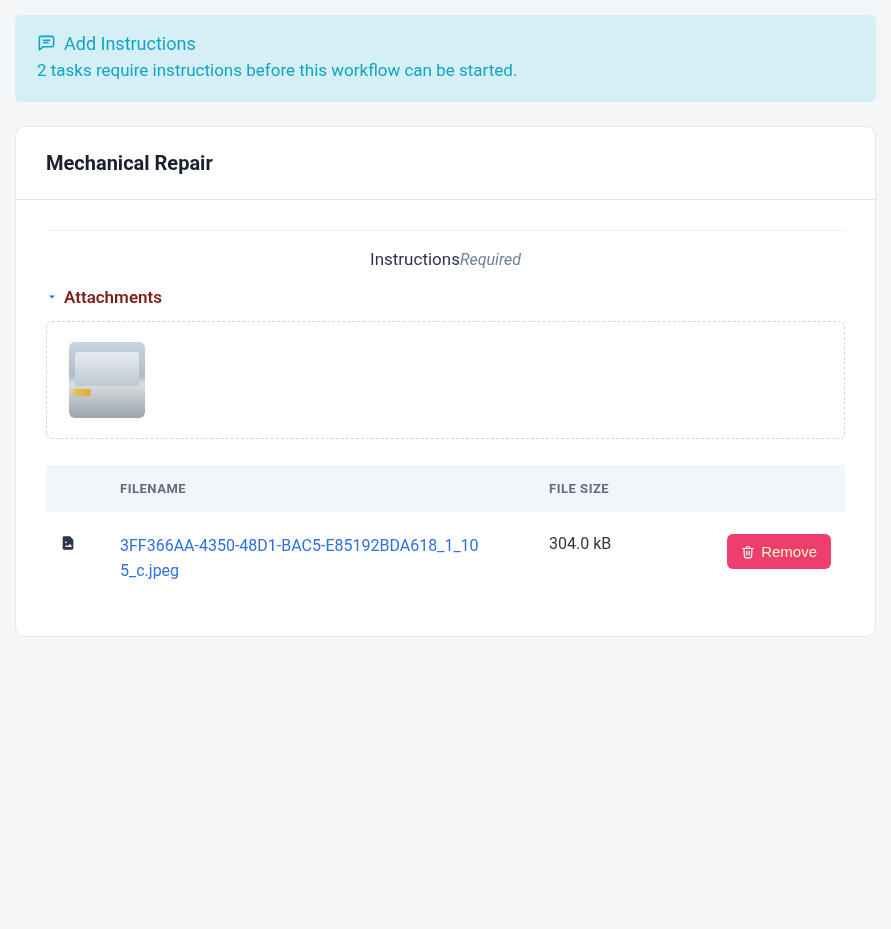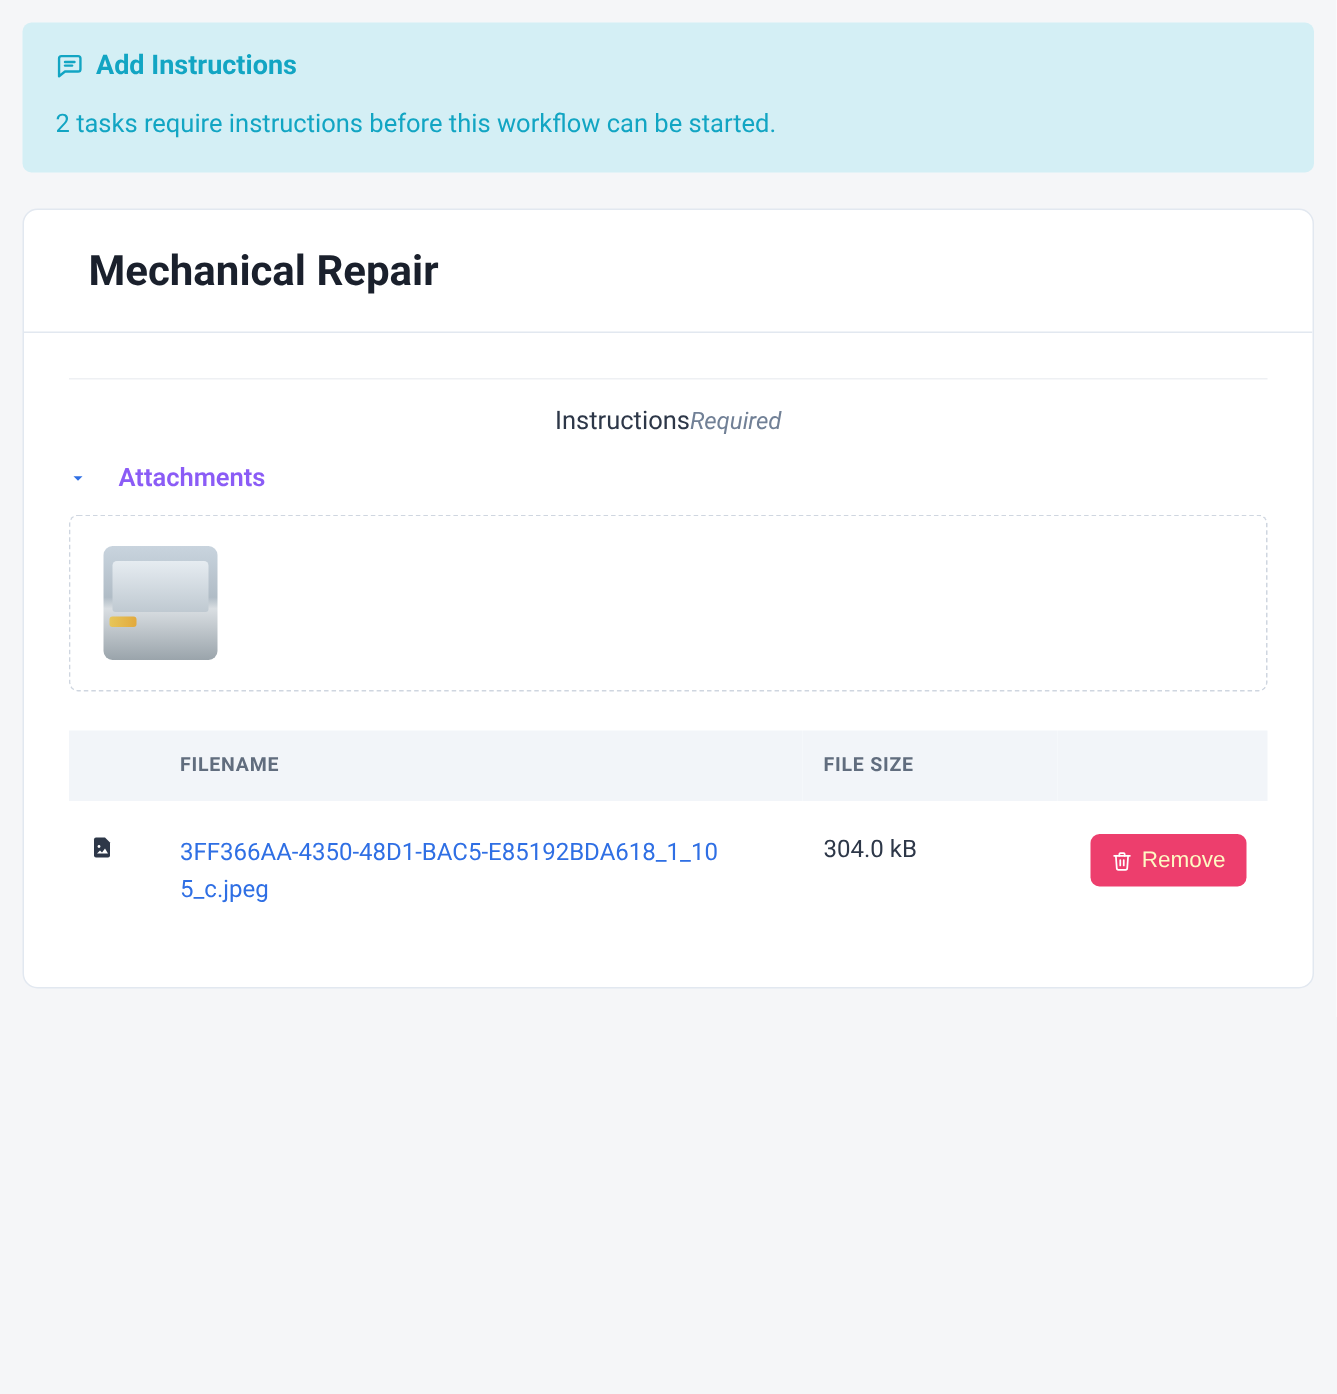--- a/index.html
+++ b/index.html
@@ -11,46 +11,45 @@
     width: 891px;
   }
   .banner {
     background: #d4eff5;
     border-radius: 6px;
     padding: 18px 22px 22px 22px;
     margin-bottom: 24px;
   }
   .banner-title {
     display: flex;
-    align-items: flex-end;
+    align-items: center;
     gap: 8px;
     color: #12a5c3;
-    font-weight: 700;
+    font-weight: 400;
     font-size: 18px;
-    margin-bottom: 19px;
+    margin-bottom: 6px;
   }
   .banner-sub {
     color: #12a5c3;
     font-size: 17px;
   }
   .card {
     background: #fff;
     border: 1px solid #e2e8f0;
     border-radius: 10px;
     overflow: hidden;
   }
   .card-header {
     padding: 24px 30px;
     border-bottom: 1px solid #e2e8f0;
   }
   .card-header h2 {
-    font-size: 28px;
+    font-size: 20px;
     font-weight: 700;
     color: #1a202c;
-    margin-left: 13px;
   }
   .card-body {
     padding: 30px;
   }
   .assignee {
     display: flex;
     align-items: center;
     gap: 6px;
     font-size: 19px;
     font-weight: 700;
@@ -90,22 +89,22 @@
     font-size: 16px;
     font-family: inherit;
     color: #2d3748;
     resize: vertical;
     min-height: 155px;
     line-height: 1.55;
   }
   .attach-toggle {
     display: flex;
     align-items: center;
-    gap: 21px;
-    color: #8b5cf6;
+    gap: 6px;
+    color: #7f1d1d;
     font-weight: 600;
     font-size: 17px;
     margin: 18px 0 14px 0;
     cursor: pointer;
   }
   .dropzone {
     border: 1.5px dashed #cfd6e0;
     border-radius: 6px;
     padding: 20px 22px;
     margin-bottom: 26px;

